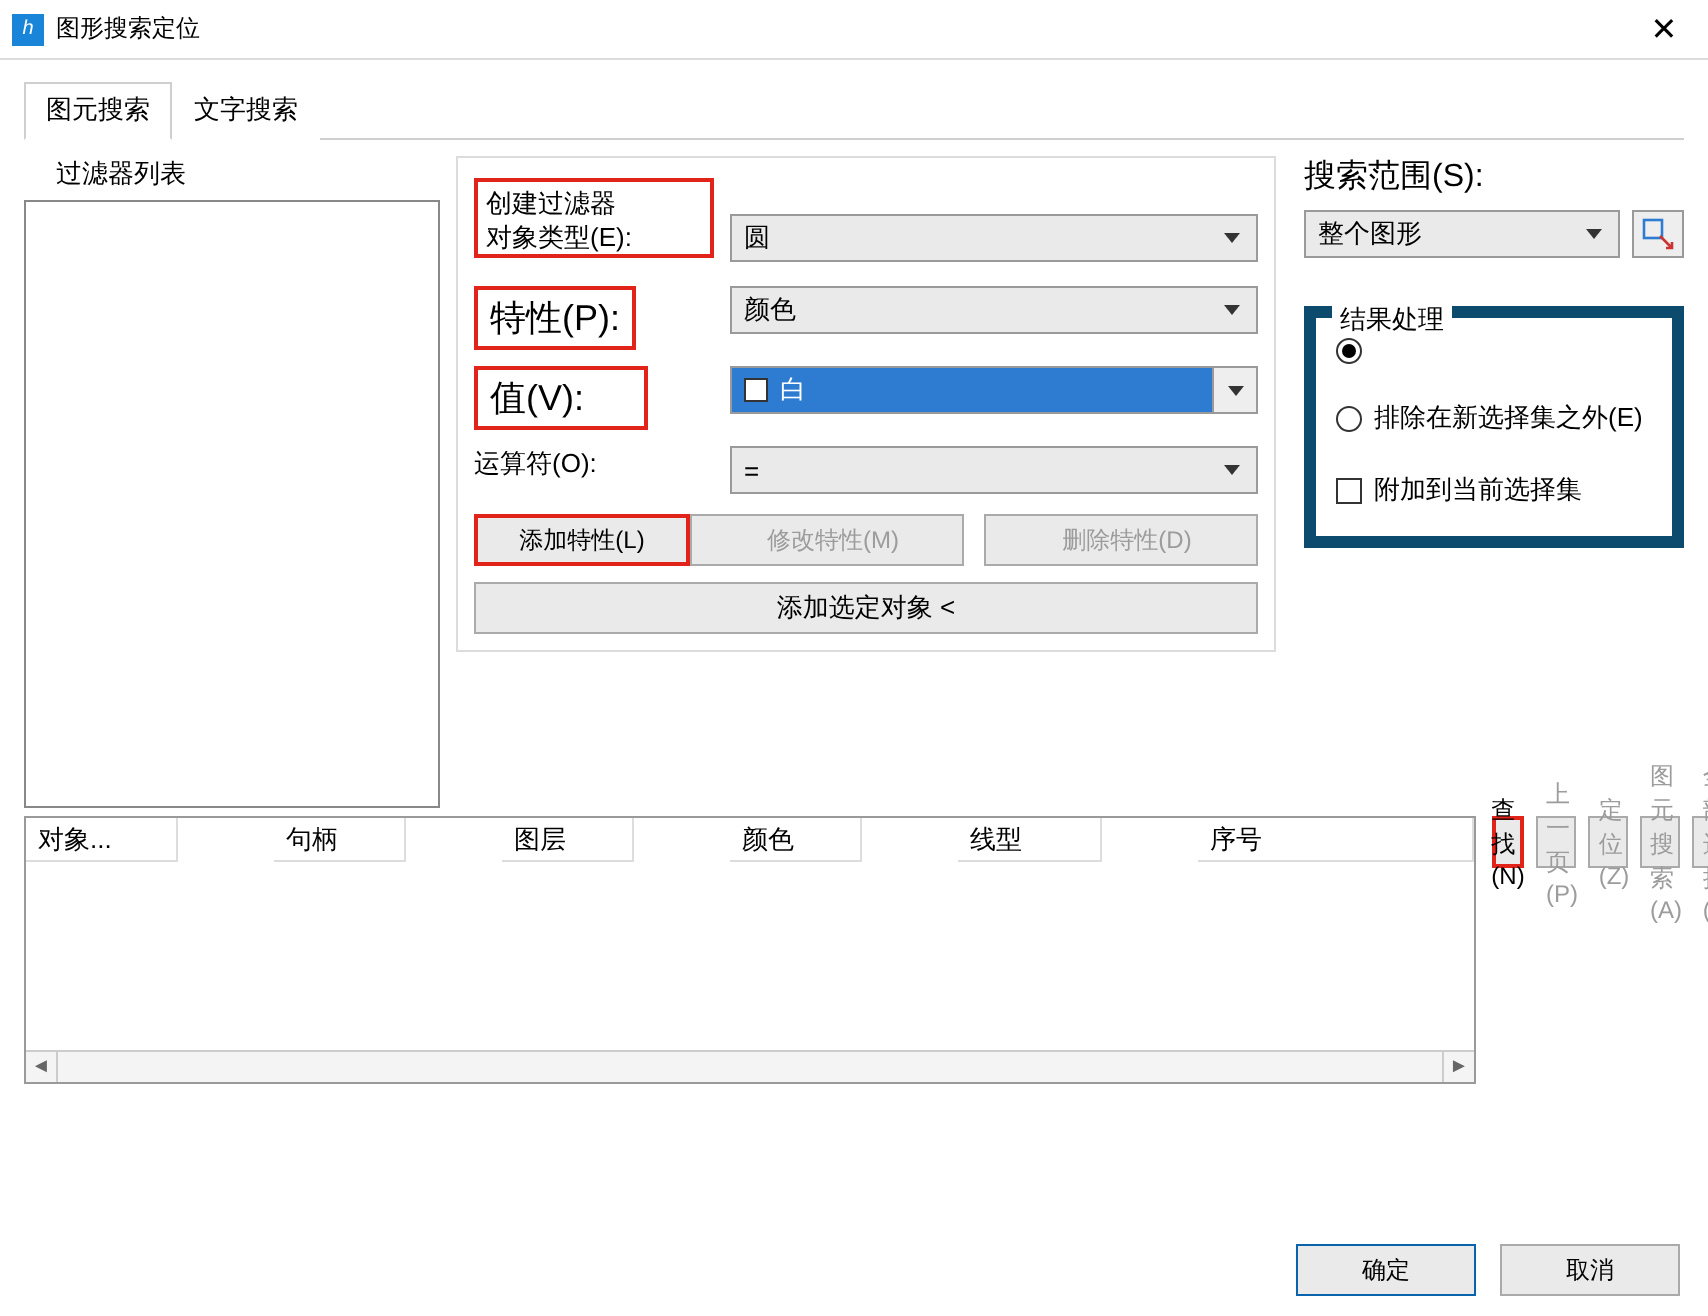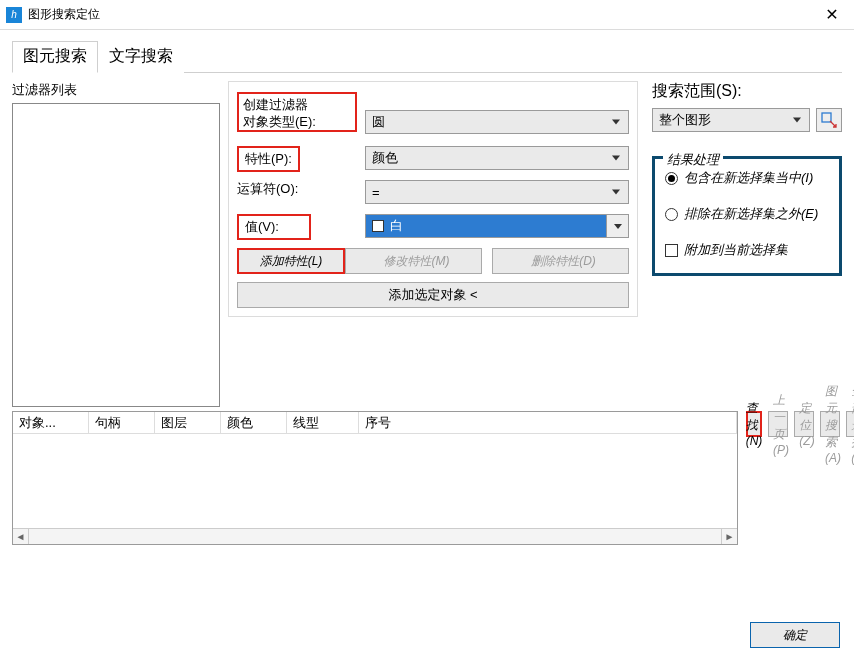--- a/index.html
+++ b/index.html
@@ -21,32 +21,32 @@
   }
   .titlebar .title { flex: 1; font-size: 12px; }
   .titlebar .close {
     width: 44px; height: 30px; display: flex; align-items: center; justify-content: center;
     font-size: 16px; cursor: default;
   }
   .client { position: relative; padding: 10px 12px 10px 12px; }
 
   .tabstrip { display: flex; border-bottom: 1px solid #cfcfcf; }
   .tabstrip .tab {
-    padding: 4px 10px 5px 10px; font-size: 16px;
+    padding: 4px 10px 5px 10px; font-size: 13px;
     border: 1px solid transparent; border-bottom: none;
     position: relative; top: 1px; background: #fff; text-align: right;
   }
   .tabstrip .tab.active {
     border-color: #cfcfcf; border-bottom: 1px solid #fff;
   }
 
   .top { display: flex; gap: 8px; margin-top: 8px; }
 
   .leftcol { width: 208px; }
-  .leftcol .label { font-size: 13px; margin-bottom: 4px; }
+  .leftcol .label { font-size: 13px; margin-bottom: 4px; margin-left: 16px; }
   .filterlist {
     border: 1px solid #888; background: #fff; height: 304px;
   }
 
   .midcol { flex: 1; }
   .midcol .cf-group {
     border: 1px solid #dcdcdc; padding: 6px 8px 8px 8px;
   }
   .midcol .name-group {
     border: 1px solid #dcdcdc; padding: 4px 8px 8px 8px; margin-top: 6px;
@@ -57,21 +57,21 @@
   .frow .lbl { width: 128px; font-size: 13px; }
   .frow .lbl.indent { padding-left: 22px; }
   .frow .ctrls { flex: 1; display: flex; gap: 10px; }
   .rb-dual {
     position: relative; height: 40px; width: 120px;
     border: 2px solid #e2231a; padding: 2px 4px 0 4px;
     display: flex; flex-direction: column; justify-content: center;
     font-size: 13px; line-height: 17px;
   }
   .rb-single {
-    border: 2px solid #e2231a; padding: 2px 6px; font-size: 13px;
+    border: 2px solid #e2231a; padding: 2px 6px; font-size: 18px;
     display: inline-block;
   }
 
   .select {
     height: 24px; border: 1px solid #9a9a9a; background: #eaeaea;
     display: flex; align-items: center; padding: 0 6px; position: relative;
     font-size: 13px;
   }
   .select::after {
     content: ""; position: absolute; right: 8px; top: 50%;
@@ -98,21 +98,21 @@
   }
   .select.value-sel::after { content: none; }
   .select.value-sel .arr::before {
     content: ""; width: 0; height: 0; border-left: 4px solid transparent;
     border-right: 4px solid transparent; border-top: 5px solid #333;
   }
 
   .btn {
     height: 26px; border: 1px solid #aaa; background: #eaeaea;
     display: inline-flex; align-items: center; justify-content: center;
-    font-size: 12px; padding: 0 6px; min-width: 100px; font-style: italic;
+    font-size: 12px; padding: 0 6px; min-width: 100px;
   }
   .btn.disabled { color: #9c9c9c; padding-left: 12px; }
   .btn.redwrap { border: 2px solid #e2231a; }
 
   .wide-add {
     margin-top: 8px; height: 26px; border: 1px solid #aaa;
     background: #eaeaea; display: flex; align-items: center; justify-content: center;
     font-size: 13px;
   }
 
@@ -134,23 +134,22 @@
     border-right: 4px solid transparent; border-top: 5px solid #333;
     transform: translateY(-50%);
   }
   .pickbtn {
     width: 26px; height: 24px; border: 1px solid #9a9a9a; background: #eee;
     display: flex; align-items: center; justify-content: center;
   }
   .pickbtn svg { width: 16px; height: 16px; }
 
   .fieldset {
-    border: 3px solid #0c4a6e; margin-top: 24px; padding: 10px 10px 14px 10px;
+    border: 6px solid #0c4a6e; margin-top: 24px; padding: 10px 10px 14px 10px;
     position: relative;
-    font-style: italic;
   }
   .fieldset .legend {
     position: absolute; top: -8px; left: 8px; background: #fff;
     padding: 0 4px; font-size: 13px;
   }
   .radio, .check { display: flex; align-items: center; gap: 6px; font-size: 13px; }
   .radio-dot {
     width: 13px; height: 13px; border: 1px solid #333; border-radius: 50%;
     display: inline-flex; align-items: center; justify-content: center;
   }
@@ -160,21 +159,21 @@
   .checkbox-box {
     width: 13px; height: 13px; border: 1px solid #333; background: #fff;
   }
 
   .results-label { font-size: 13px; margin-top: 14px; }
   .results-area { display: flex; gap: 8px; margin-top: 4px; }
   .grid {
     flex: 1; border: 1px solid #9a9a9a; background: #fff; height: 134px;
     display: flex; flex-direction: column; overflow: hidden;
   }
-  .grid-head { display: flex; height: 22px; background: #fff; }
+  .grid-head { display: flex; height: 22px; background: #fff; gap: 48px; }
   .grid-head .col {
     border-right: 1px solid #ddd; border-bottom: 1px solid #ddd;
     padding: 2px 6px; font-size: 13px; display: flex; align-items: center;
   }
   .grid-body { flex: 1; }
   .grid-scroll { height: 16px; border-top: 1px solid #ccc; background: #f4f4f4; position: relative; }
   .grid-scroll .larrow, .grid-scroll .rarrow {
     position: absolute; top: 0; width: 16px; height: 100%;
     display: flex; align-items: center; justify-content: center;
     color: #666; font-size: 10px;
@@ -240,49 +239,49 @@
           </div>
         </div>
 
         <div class="frow" style="margin-top:10px">
           <div class="lbl">
             <span class="rb-single">特性(P):</span>
           </div>
           <div class="ctrls" style="flex:1">
             <div class="select" style="flex:1">
               <span class="text">颜色</span>
-            </div>
-          </div>
-        </div>
-
-        <div class="frow" style="margin-top:8px">
-          <div class="lbl">运算符(O):</div>
-          <div class="ctrls" style="flex:1">
-            <div class="select" style="flex:1">
-              <span class="text">=</span>
             </div>
           </div>
         </div>
 
         <div class="frow" style="margin-top:8px">
           <div class="lbl">
             <span class="rb-single" style="padding:2px 30px 2px 6px">值(V):</span>
           </div>
           <div class="ctrls" style="flex:1">
             <div class="select value-sel" style="flex:1">
               <div class="hl">
                 <span class="sw"></span>
                 <span>白</span>
               </div>
               <div class="arr"></div>
             </div>
           </div>
         </div>
 
         <div class="frow" style="margin-top:8px">
+          <div class="lbl">运算符(O):</div>
+          <div class="ctrls" style="flex:1">
+            <div class="select" style="flex:1">
+              <span class="text">=</span>
+            </div>
+          </div>
+        </div>
+
+        <div class="frow" style="margin-top:8px">
           <div class="lbl" style="width:auto">
             <span class="btn redwrap" style="min-width:108px">添加特性(L)</span>
           </div>
           <div class="ctrls" style="flex:1">
             <span class="btn disabled" style="flex:1">修改特性(M)</span>
             <span class="btn disabled" style="flex:1">删除特性(D)</span>
           </div>
         </div>
 
         <div class="wide-add">添加选定对象 &lt;</div>
@@ -302,21 +301,20 @@
             <path d="M9 9 L15 15 M12 15 L15 15 L15 12" fill="none" stroke="#c33" stroke-width="1.3"></path>
           </svg>
         </div>
       </div>
 
       <div class="fieldset">
         <div class="legend">结果处理</div>
 
         <div class="radio">
           <span class="radio-dot on"></span>
-          <span>包含在新选择集当中(I)</span>
         </div>
 
         <div class="radio" style="margin-top:18px">
           <span class="radio-dot"></span>
           <span>排除在新选择集之外(E)</span>
         </div>
 
         <div class="check" style="margin-top:18px">
           <span class="checkbox-box"></span>
           <span>附加到当前选择集</span>
@@ -350,13 +348,14 @@
       <span class="btn disabled">定位(Z)</span>
       <span class="btn disabled">图元搜索(A)</span>
       <span class="btn disabled">全部选择(T)</span>
     </div>
   </div>
 
 </div>
 
 <div class="footer">
   <span class="btn primary">确定</span>
+  <span class="btn">取消</span>
 </div>
 
 </body></html>

